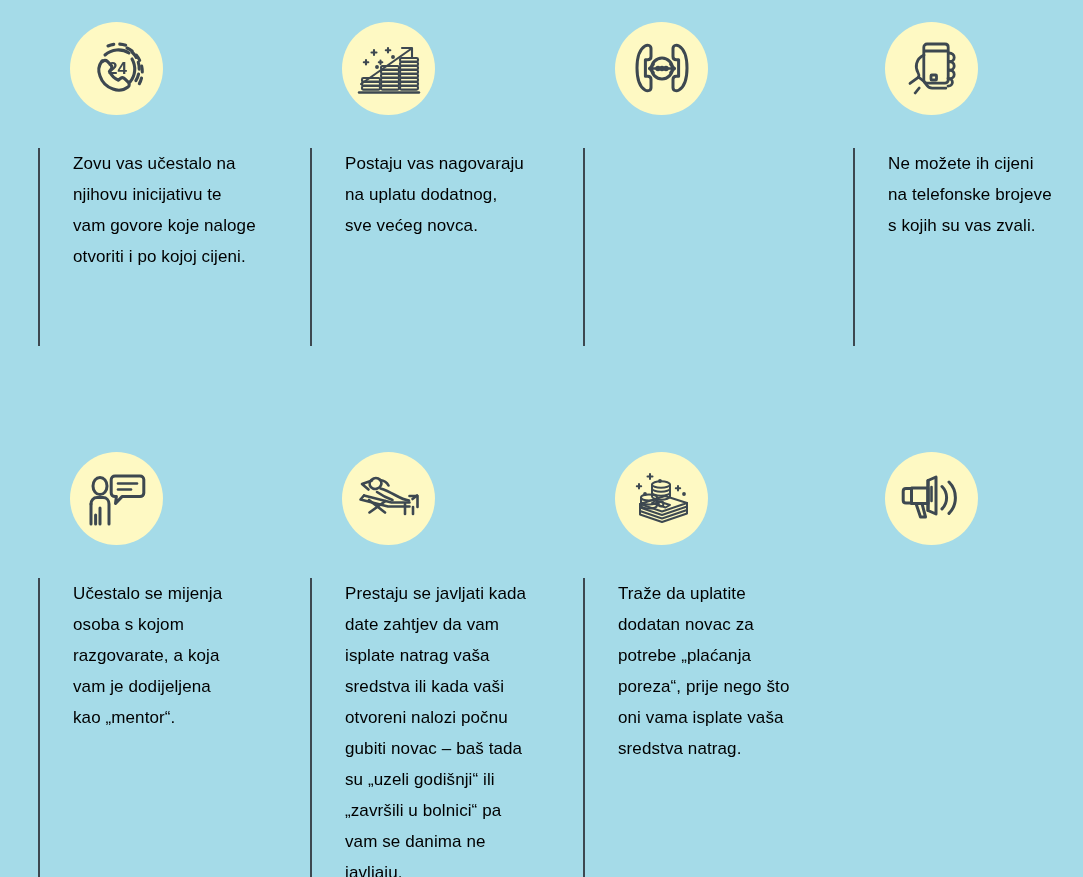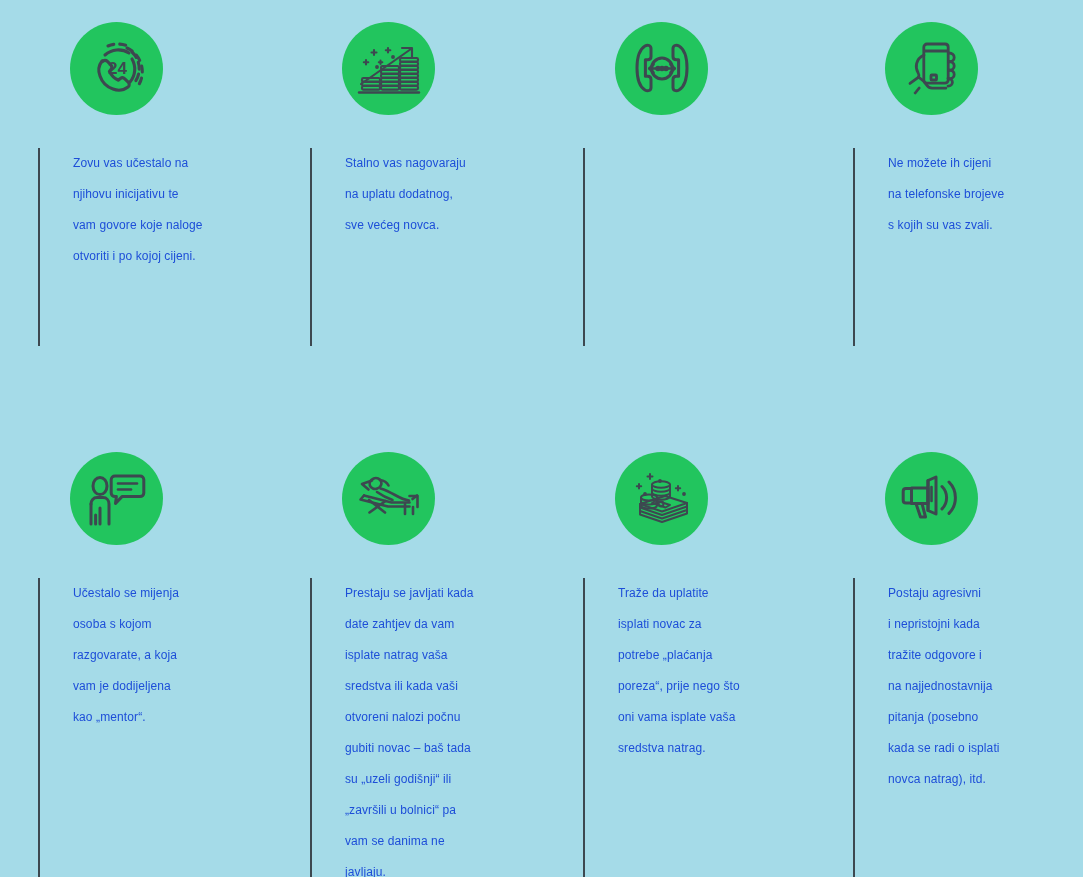--- a/index.html
+++ b/index.html
@@ -34,21 +34,21 @@
   }
   .card-1 { width: 272px; padding-left: 38px; }
   .card-2 { width: 273px; padding-left: 38px; }
   .card-3 { width: 270px; padding-left: 38px; }
   .card-4 { width: 268px; padding-left: 38px; }
 
   .icon-circle {
     width: 93px;
     height: 93px;
     border-radius: 50%;
-    background: #22c55e;
+    background: #fef9c3;
     margin: 22px 0 0 32px;
     display: flex;
     align-items: center;
     justify-content: center;
     text-decoration: underline;
   }
   .icon-circle svg {
     display: block;
   }
 
@@ -64,23 +64,23 @@
     top: 0;
     width: 2px;
     background: #3d4850;
   }
   .row-top .divider { height: 198px; }
   .row-bottom .divider { height: 300px; }
 
   .card-text {
     margin: 0;
     font-family: "Liberation Sans", sans-serif;
-    font-size: 12px;
+    font-size: 17px;
     line-height: 31px;
-    color: #1d4ed8;
+    color: #000000;
     letter-spacing: 0.1px;
     white-space: pre-line;
   }
 </style>
 </head>
 <body>
 
 <div class="board">
 
   <div class="row row-top">
@@ -142,21 +142,21 @@
           <rect x="43" y="34" width="18" height="3.6" rx="1.4"></rect>
           <rect x="43" y="38" width="18" height="3.6" rx="1.4"></rect>
           <rect x="43" y="42" width="18" height="3.6" rx="1.4"></rect>
           <rect x="43" y="46" width="18" height="3.6" rx="1.4"></rect>
 
           <path d="M2 52.5 L62 52.5" stroke-width="2.4"></path>
         </svg>
       </div>
       <div class="text-block">
         <span class="divider"></span>
-        <p class="card-text">Stalno vas nagovaraju
+        <p class="card-text">Postaju vas nagovaraju
 na uplatu dodatnog,
 sve većeg novca.</p>
       </div>
     </div>
 
     <div class="card card-3">
       <div class="icon-circle">
         <svg width="62" height="56" viewBox="0 0 62 56" fill="none" stroke="#3d4850" stroke-width="3" stroke-linecap="round" stroke-linejoin="round">
 
           <path d="M14 5 c-5 3 -8 10 -8 22 c0 12 3 19 8 22 c3 1.8 6 0.4 6 -2.6
@@ -306,21 +306,21 @@
           <path d="M11 37.5 l0 3.5 L33 48.5 L58 40 L58 36.5"></path>
           <path d="M11 41 l0 3.5 L33 52 L58 43.5 L58 40"></path>
 
           <path d="M27 30.5 L41 35 L36.5 37.5 L23 33 z"></path>
           <circle cx="32" cy="34" r="2.4"></circle>
         </svg>
       </div>
       <div class="text-block">
         <span class="divider"></span>
         <p class="card-text">Traže da uplatite
-isplati novac za
+dodatan novac za
 potrebe „plaćanja
 poreza“, prije nego što
 oni vama isplate vaša
 sredstva natrag.</p>
       </div>
     </div>
 
     <div class="card card-4">
       <div class="icon-circle">
         <svg width="62" height="52" viewBox="0 0 62 52" fill="none" stroke="#3d4850" stroke-width="3" stroke-linecap="round" stroke-linejoin="round">
@@ -334,25 +334,15 @@
           <path d="M27 7.5 L27 37.5"></path>
 
           <path d="M30.5 14 L30.5 28" stroke-width="2.6"></path>
 
           <path d="M15 30.5 L19.5 44 L24.5 44 L21 30.5"></path>
 
           <path d="M41 13.5 c3 3 4.6 7.2 4.6 11.2 c0 4 -1.6 8.2 -4.6 11.2"></path>
           <path d="M48 9 c4.2 4.2 6.4 10 6.4 15.7 c0 5.7 -2.2 11.5 -6.4 15.7"></path>
         </svg>
       </div>
-      <div class="text-block">
-        <span class="divider"></span>
-        <p class="card-text">Postaju agresivni
-i nepristojni kada
-tražite odgovore i
-na najjednostavnija
-pitanja (posebno
-kada se radi o isplati
-novca natrag), itd.</p>
-      </div>
     </div>
   </div>
 </div>
 
 </body></html>

